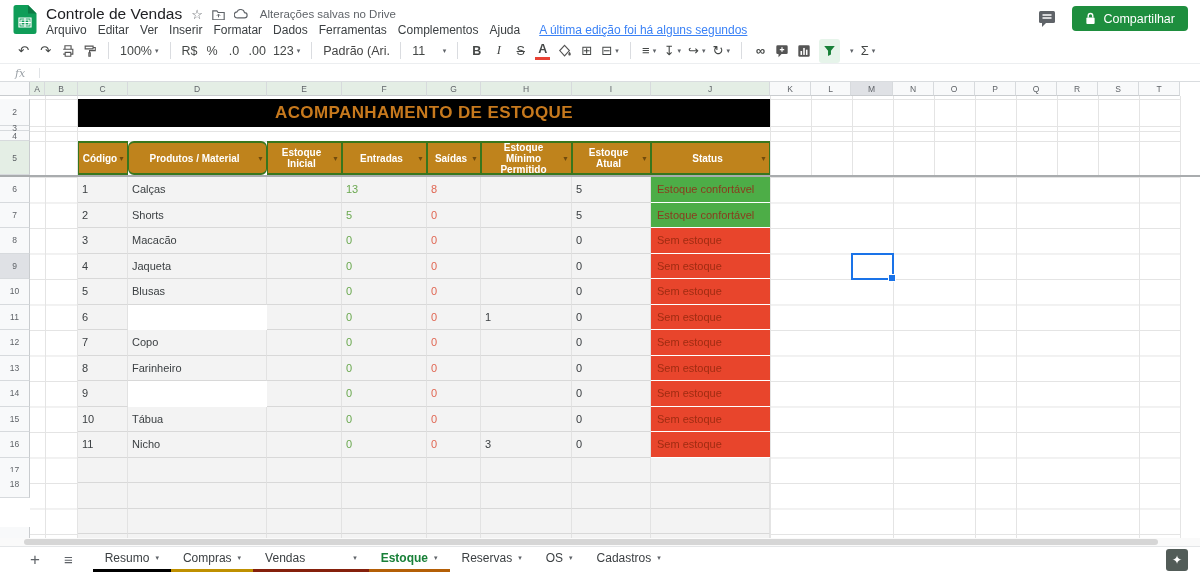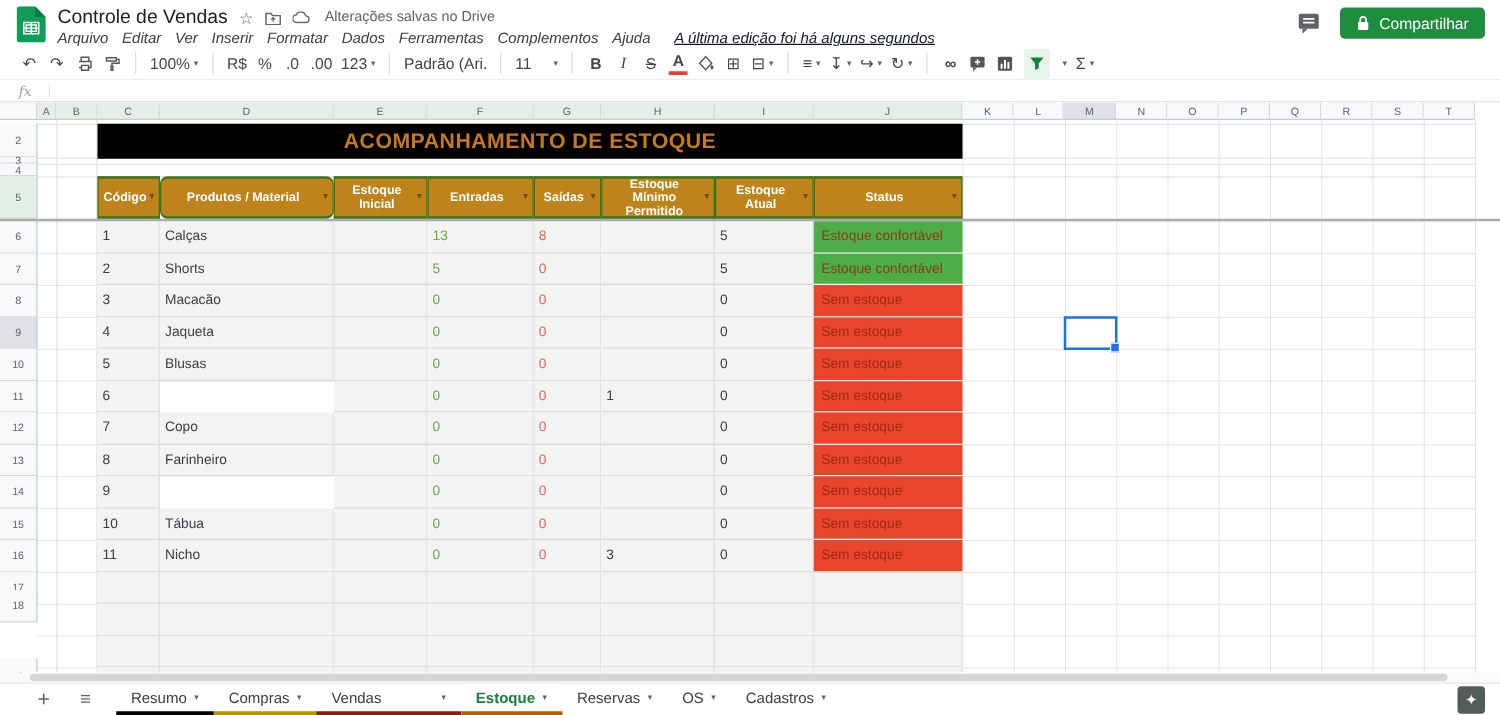--- a/index.html
+++ b/index.html
@@ -5,22 +5,22 @@
   html,body{margin:0;padding:0;width:1200px;height:572px;overflow:hidden;background:#fff;
     font-family:"Liberation Sans","DejaVu Sans",sans-serif;-webkit-font-smoothing:antialiased;}
   
   .topbar{position:absolute;left:0;top:0;width:1200px;height:38px;background:#fff;}
   .logo{position:absolute;left:13px;top:5px;width:24px;height:29px;}
   .titlerow{position:absolute;left:46px;top:4px;display:flex;align-items:center;gap:9px;height:20px;}
   .doctitle{font-size:15.5px;color:#202124;}
   .ticon{color:#5f6368;font-size:13px;line-height:13px;}
   .savetext{font-size:11.5px;color:#5f6368;margin-left:3px;}
   .menubar{position:absolute;left:46px;top:23px;display:flex;align-items:center;gap:11px;font-size:12px;color:#3c4043;}
-  .menubar span{cursor:default;font-style:italic;}
-  .lastedit{color:#0f172a;text-decoration:underline;margin-left:8px;}
+  .menubar span{cursor:default;}
+  .lastedit{color:#3b82f6;text-decoration:underline;margin-left:8px;}
   .topright{position:absolute;right:12px;top:6px;display:flex;align-items:center;gap:16px;}
   .sharebtn{display:flex;align-items:center;gap:7px;background:var(--share_button);color:#fff;
     border:none;border-radius:4px;height:25px;padding:0 13px;font-size:12.5px;font-family:inherit;}
   
   .toolbar{position:absolute;left:0;top:38px;width:1200px;height:26px;display:flex;align-items:center;
     padding-left:16px;gap:7px;font-size:12.5px;color:#444746;border-bottom:1px solid #eceef0;box-sizing:border-box;}
   .tbi{display:inline-flex;align-items:center;justify-content:center;min-width:15px;height:20px;border-radius:2px;}
   .glyph{font-size:13px;}
   .crt{font-size:7px;color:#5f6368;margin-left:3px;}
   .sep{width:1px;height:17px;background:#dadce0;margin:0 4px;}

